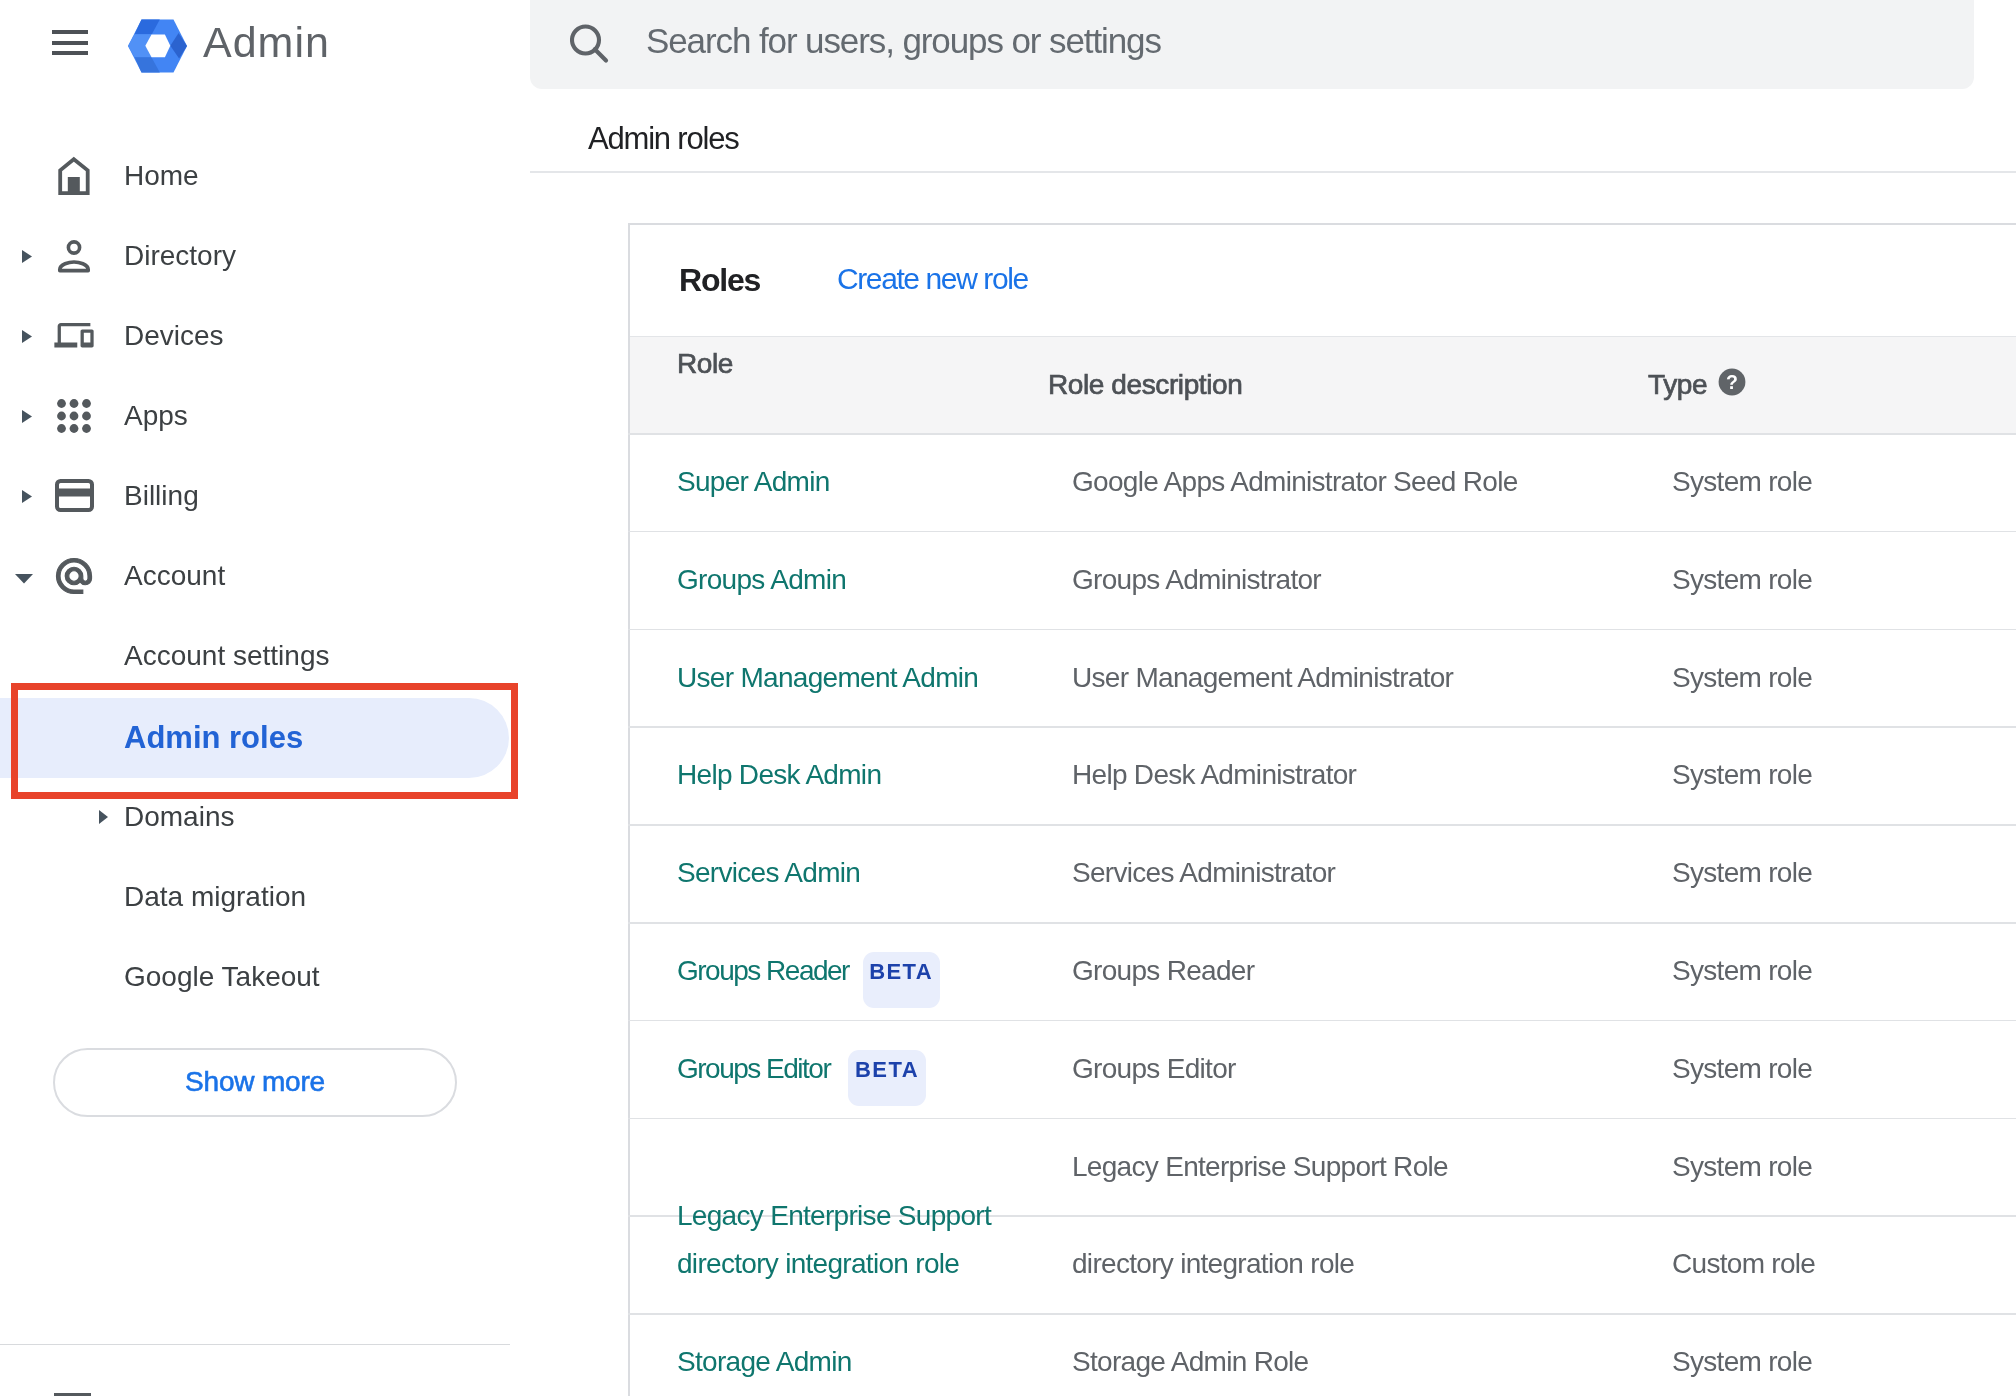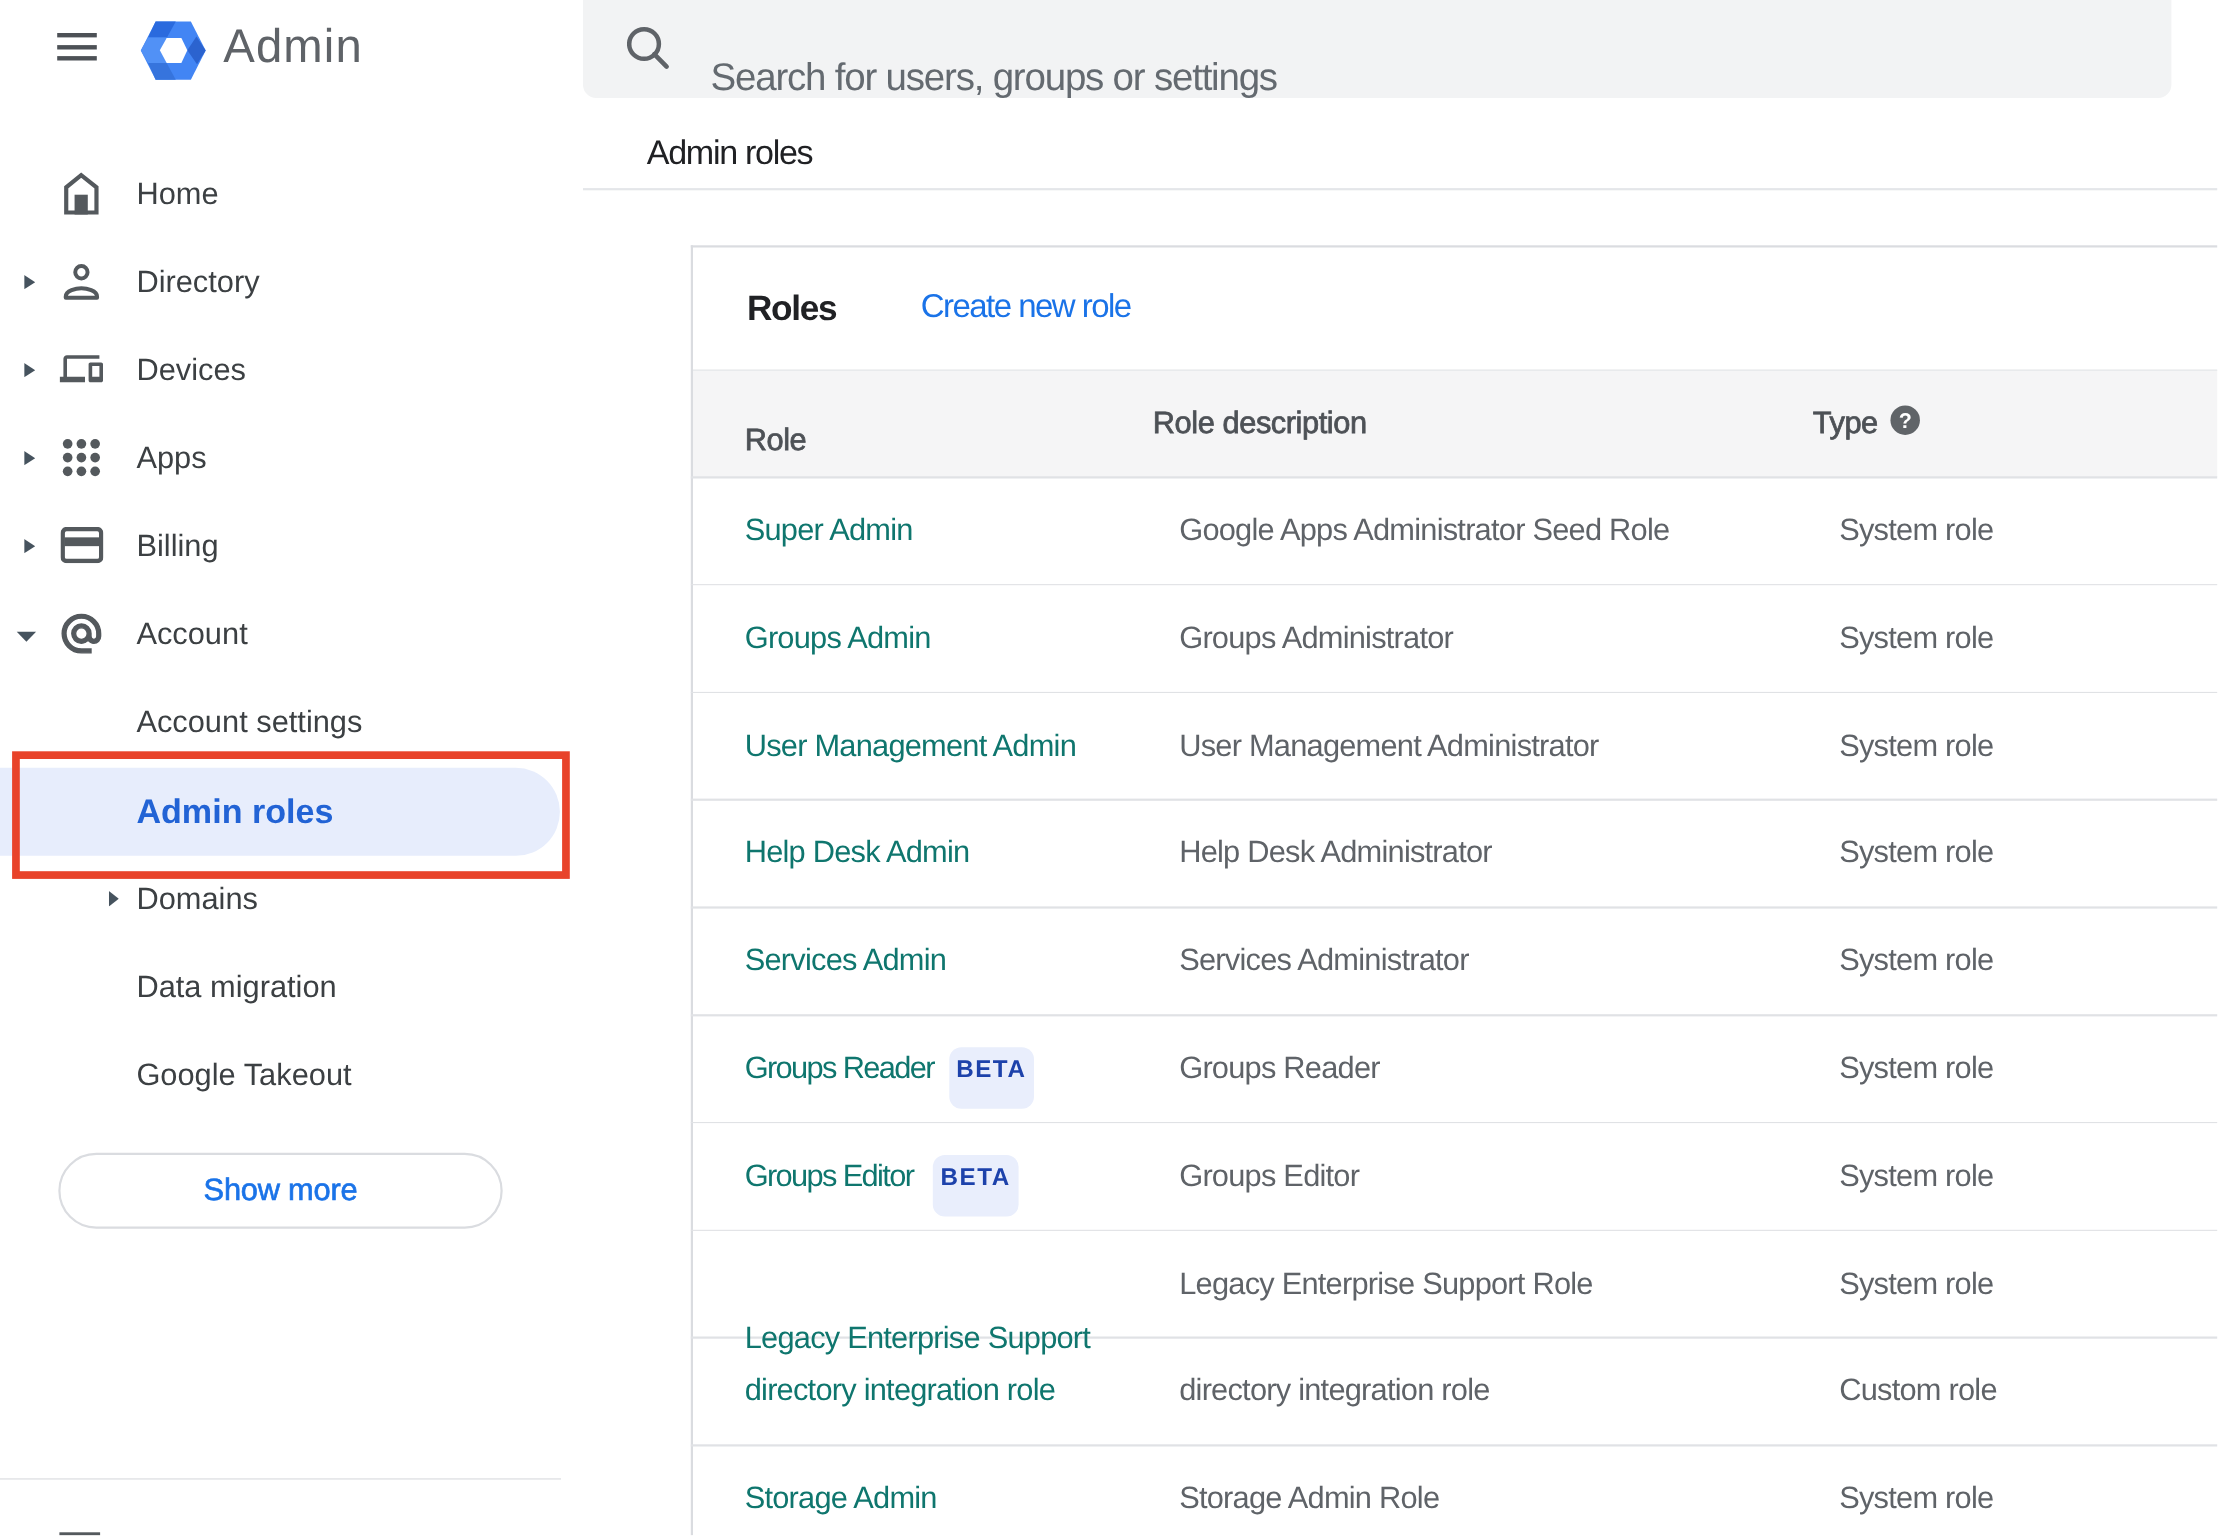--- a/index.html
+++ b/index.html
@@ -29,31 +29,31 @@
     <polygon points="51.6,17.1 60,30 52.1,42.4 43.3,29.7" fill="#2b63cf"></polygon>
     <polygon points="18.3,29.7 24.5,18.5 37.9,18.5 43.3,29.7 37.9,41.3 24.5,41.3" fill="#ffffff"></polygon>
   </svg>
   <div class="abs" style="left:203px;top:21.4px;font-size:43px;line-height:43px;letter-spacing:1px;color:#5f6368;">Admin</div>
 
   <div class="abs" style="left:530px;top:0;width:1444px;height:88.5px;background:#f2f3f4;border-radius:0 0 12px 12px;"></div>
   <svg class="abs" style="left:570px;top:24px;" width="40" height="40" viewBox="0 0 40 40">
     <circle cx="15.5" cy="16" r="13.5" fill="none" stroke="#5f6368" stroke-width="4.1"></circle>
     <line x1="24.8" y1="25.3" x2="36" y2="36.5" stroke="#5f6368" stroke-width="4.2" stroke-linecap="round"></line>
   </svg>
-  <div class="abs" style="left:646px;top:23.4px;font-size:35px;line-height:35px;letter-spacing:-1.1px;color:#646a70;margin-top:30px;">Search for users, groups or settings</div>
+  <div class="abs" style="left:646px;top:23.4px;font-size:35px;line-height:35px;letter-spacing:-1.1px;color:#646a70;">Search for users, groups or settings</div>
 
   <div class="abs" style="left:588px;top:122.5px;font-size:31px;line-height:31px;letter-spacing:-1.2px;color:#202124;">Admin roles</div>
   <div class="abs" style="left:530px;top:170.5px;width:1486px;height:2px;background:#e4e6e9;"></div>
 
   <div class="abs" style="left:627.5px;top:222.5px;width:1388.5px;height:1173.5px;background:#fff;border-left:2px solid #dadce0;border-top:2px solid #dadce0;"></div>
   <div class="abs" style="left:679px;top:263.5px;font-size:32px;line-height:32px;letter-spacing:-1.2px;font-weight:bold;color:#202124;">Roles</div>
   <div class="abs" style="left:837px;top:264px;font-size:30px;line-height:30px;letter-spacing:-1.4px;color:#1a73e8;">Create new role</div>
 
   <div class="abs" style="left:629.5px;top:335.5px;width:1386.5px;height:98px;background:#f5f5f6;border-top:1px solid #e3e5e8;"></div>
-  <div class="abs" style="left:677px;top:386px;font-size:28px;line-height:28px;letter-spacing:-0.4px;color:#4d5156;-webkit-text-stroke:0.7px #4d5156;">Role</div>
+  <div class="abs" style="left:677px;top:350px;font-size:28px;line-height:28px;letter-spacing:-0.4px;color:#4d5156;-webkit-text-stroke:0.7px #4d5156;">Role</div>
   <div class="abs" style="left:1048px;top:370.5px;font-size:28px;line-height:28px;letter-spacing:-0.4px;color:#4d5156;-webkit-text-stroke:0.7px #4d5156;">Role description</div>
   <div class="abs" style="left:1648px;top:370.5px;font-size:28px;line-height:28px;letter-spacing:-0.4px;color:#4d5156;-webkit-text-stroke:0.7px #4d5156;">Type</div>
   <svg class="abs" style="left:1718px;top:368px;" width="28" height="28" viewBox="0 0 28 28">
     <circle cx="14" cy="14" r="13.4" fill="#606468"></circle>
     <text x="14" y="20.8" font-size="19.5" font-weight="bold" fill="#ffffff" text-anchor="middle" font-family="Liberation Sans, sans-serif">?</text>
   </svg>
 
   <div class="abs sep" style="left:627.5px;top:433px;width:1388.5px;height:1.6px;background:#e0e2e5;"></div>
 
   <div class="abs sep" style="left:627.5px;top:530.8px;width:1388.5px;height:1.6px;background:#e0e2e5;"></div>

